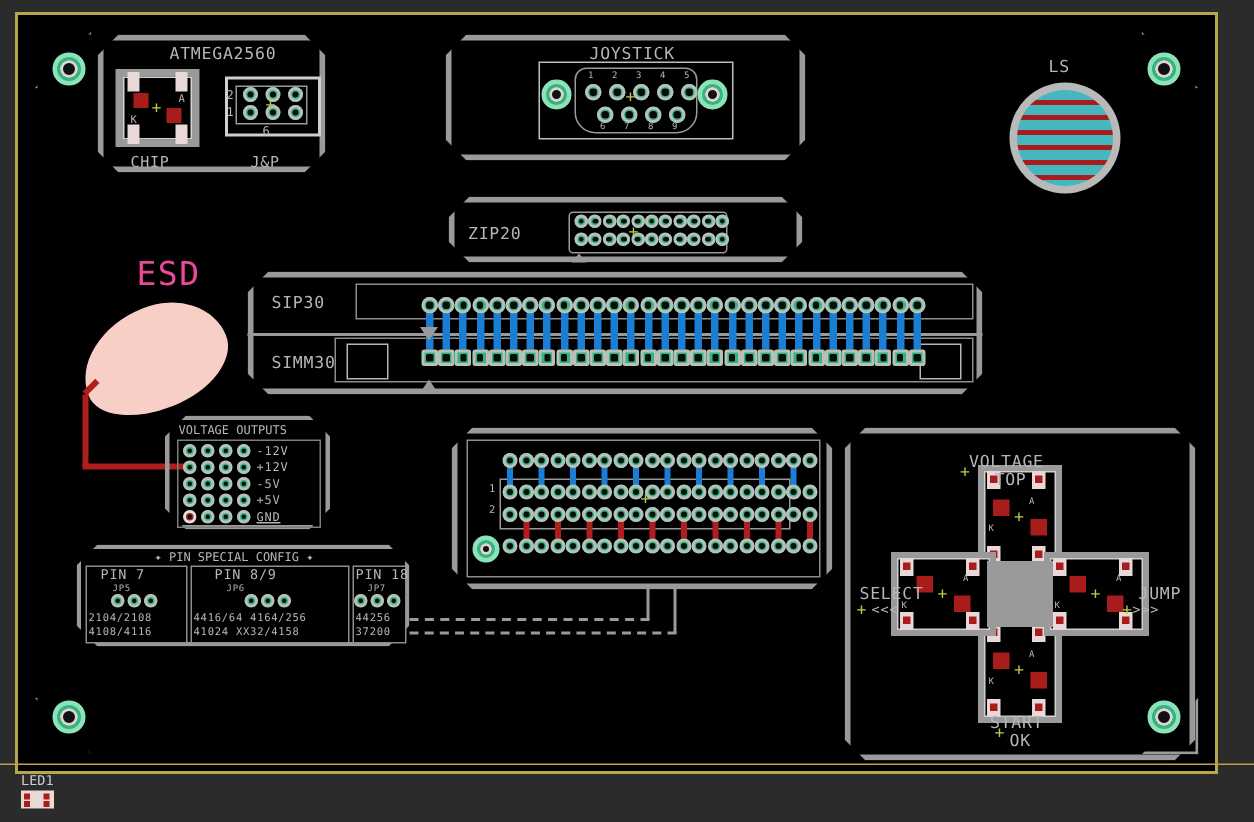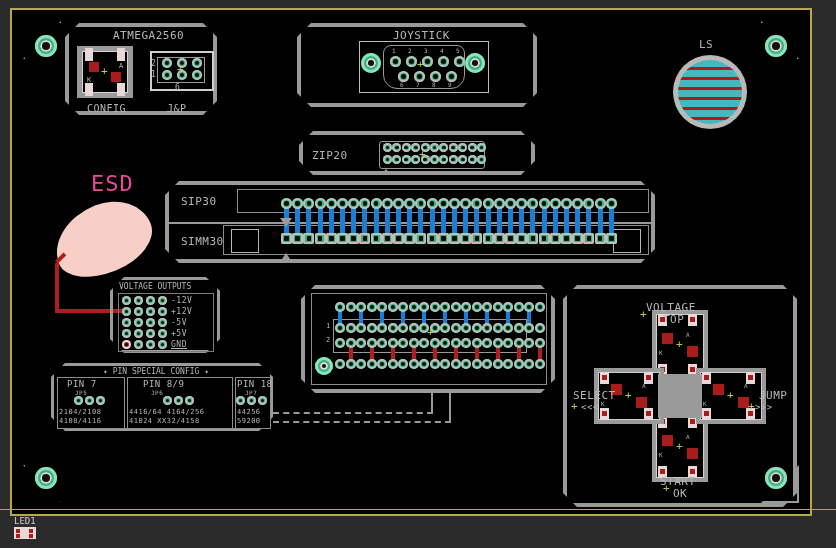--- a/index.html
+++ b/index.html
@@ -87,21 +87,21 @@
       <div class="smdpad" style="left:8px;top:2px;width:8px;height:13px;"></div>
       <div class="smdpad" style="left:40px;top:2px;width:8px;height:13px;"></div>
       <div class="smdpad" style="left:8px;top:37px;width:8px;height:13px;"></div>
       <div class="smdpad" style="left:40px;top:37px;width:8px;height:13px;"></div>
       <div class="smd" style="left:12px;top:16px;width:10px;height:10px;"></div>
       <div class="smd" style="left:34px;top:26px;width:10px;height:10px;"></div>
       <div class="cross" style="left:24px;top:20px;">+</div>
       <div class="silk" style="left:42px;top:16px;font-size:7px;">A</div>
       <div class="silk" style="left:10px;top:30px;font-size:7px;">K</div>
     </div>
-    <div class="silk" style="left:72px;top:90px;">CONFIG</div>
+    <div class="silk" style="left:72px;top:90px;">CHIP</div>
 
     <div style="position:absolute;left:135px;top:38px;width:60px;height:36px;border:2px solid #cfcfcf;"></div>
     <div style="position:absolute;left:142px;top:44px;width:46px;height:24px;border:1px solid #9a9a9a;"></div>
     <div class="silk" style="left:136px;top:46px;font-size:8px;">2</div>
     <div class="silk" style="left:136px;top:57px;font-size:8px;">1</div>
     <div class="silk" style="left:160px;top:70px;font-size:8px;">6</div>
     <div id="jp-pads">
           <div class="pad" style="left: 147px; top: 45px; width: 10px; height: 10px;"></div>
           <div class="pad" style="left: 162px; top: 45px; width: 10px; height: 10px;"></div>
           <div class="pad" style="left: 177px; top: 45px; width: 10px; height: 10px;"></div>
@@ -446,21 +446,21 @@
           <div class="pad" style="left: 170px; top: 383px; width: 9px; height: 9px;"></div>
           <div class="silk" style="left: 114px; top: 395px; font-size: 7px;">4416/64   4164/256</div>
           <div class="silk" style="left: 114px; top: 404px; font-size: 7px;">41024     XX32/4158</div>
           <div style="position: absolute; left: 220px; top: 364px; width: 34px; height: 50px; border: 1px solid rgb(141, 141, 141);"></div>
           <div class="silk" style="left: 222px; top: 366px; font-size: 9px;">PIN 18</div>
           <div class="silk" style="left: 230px; top: 376px; font-size: 6px;">JP7</div>
           <div class="pad" style="left: 221px; top: 383px; width: 9px; height: 9px;"></div>
           <div class="pad" style="left: 232px; top: 383px; width: 9px; height: 9px;"></div>
           <div class="pad" style="left: 243px; top: 383px; width: 9px; height: 9px;"></div>
           <div class="silk" style="left: 222px; top: 395px; font-size: 7px;">44256</div>
-          <div class="silk" style="left: 222px; top: 404px; font-size: 7px;">59200</div>
+          <div class="silk" style="left: 222px; top: 404px; font-size: 7px;">37200</div>
         </div>
 
     <div class="dashed" style="left:258px;top:399px;width:160px;"></div>
     <div class="dashed" style="left:258px;top:408px;width:178px;"></div>
     <div style="position:absolute;left:416px;top:378px;width:2px;height:22px;background:#9a9a9a;"></div>
     <div style="position:absolute;left:434px;top:378px;width:2px;height:31px;background:#9a9a9a;"></div>
 
     <div class="outline oct" style="left:548px;top:272px;width:234px;height:222px;"></div>
     <div id="dpad">
           <div class="dpadarm" style="left: 637px; top: 297px; width: 56px; height: 70px;">

